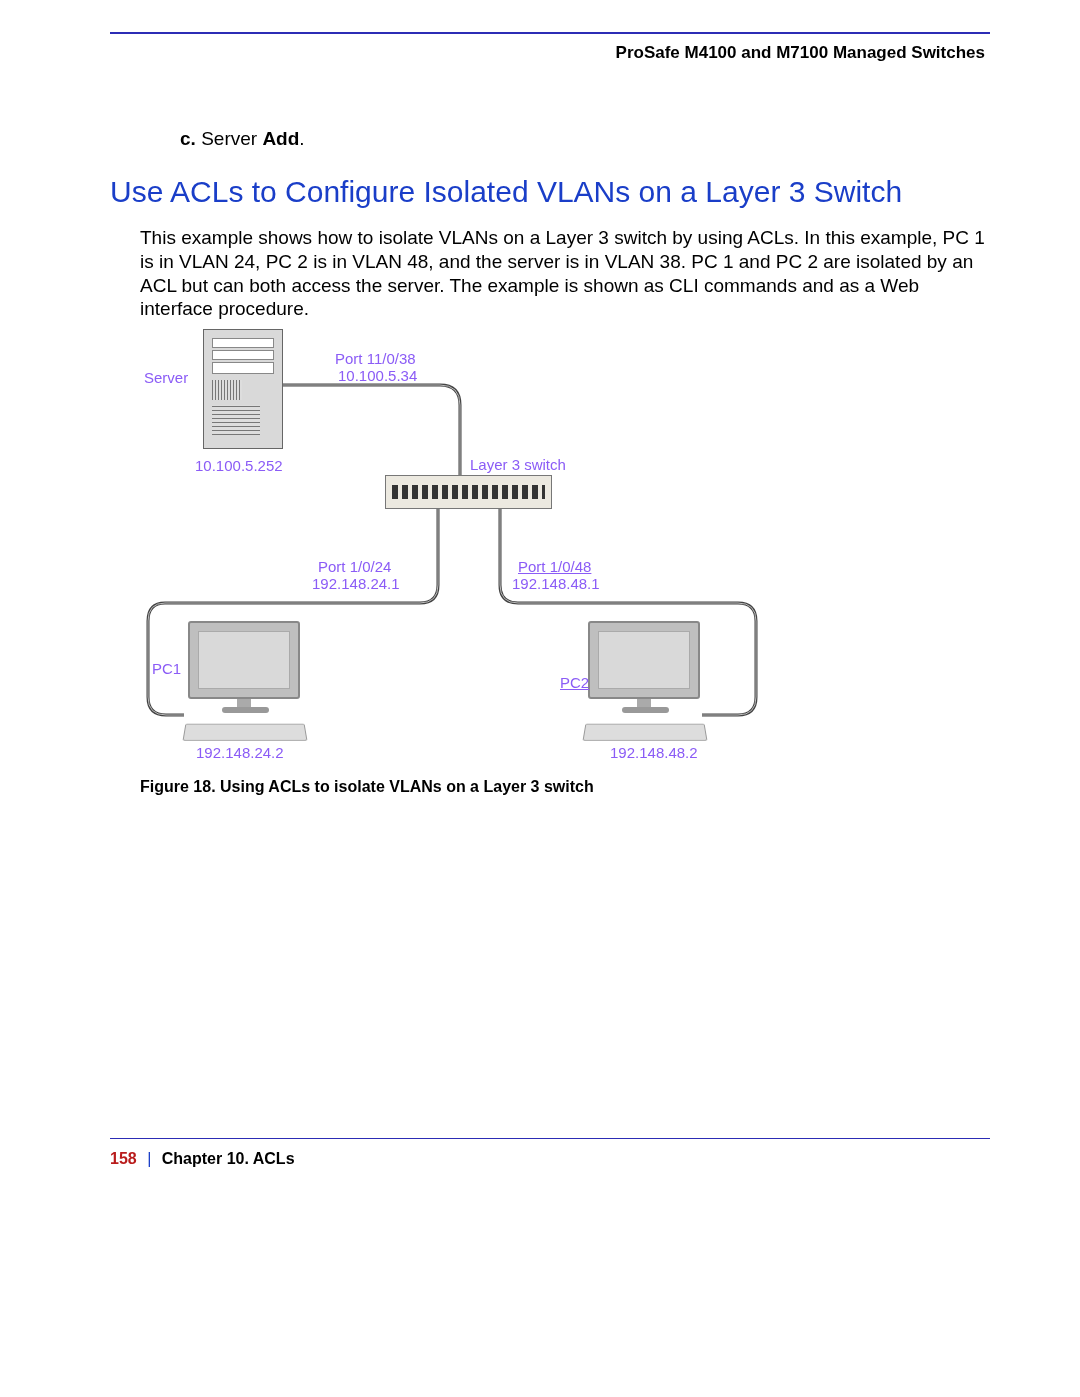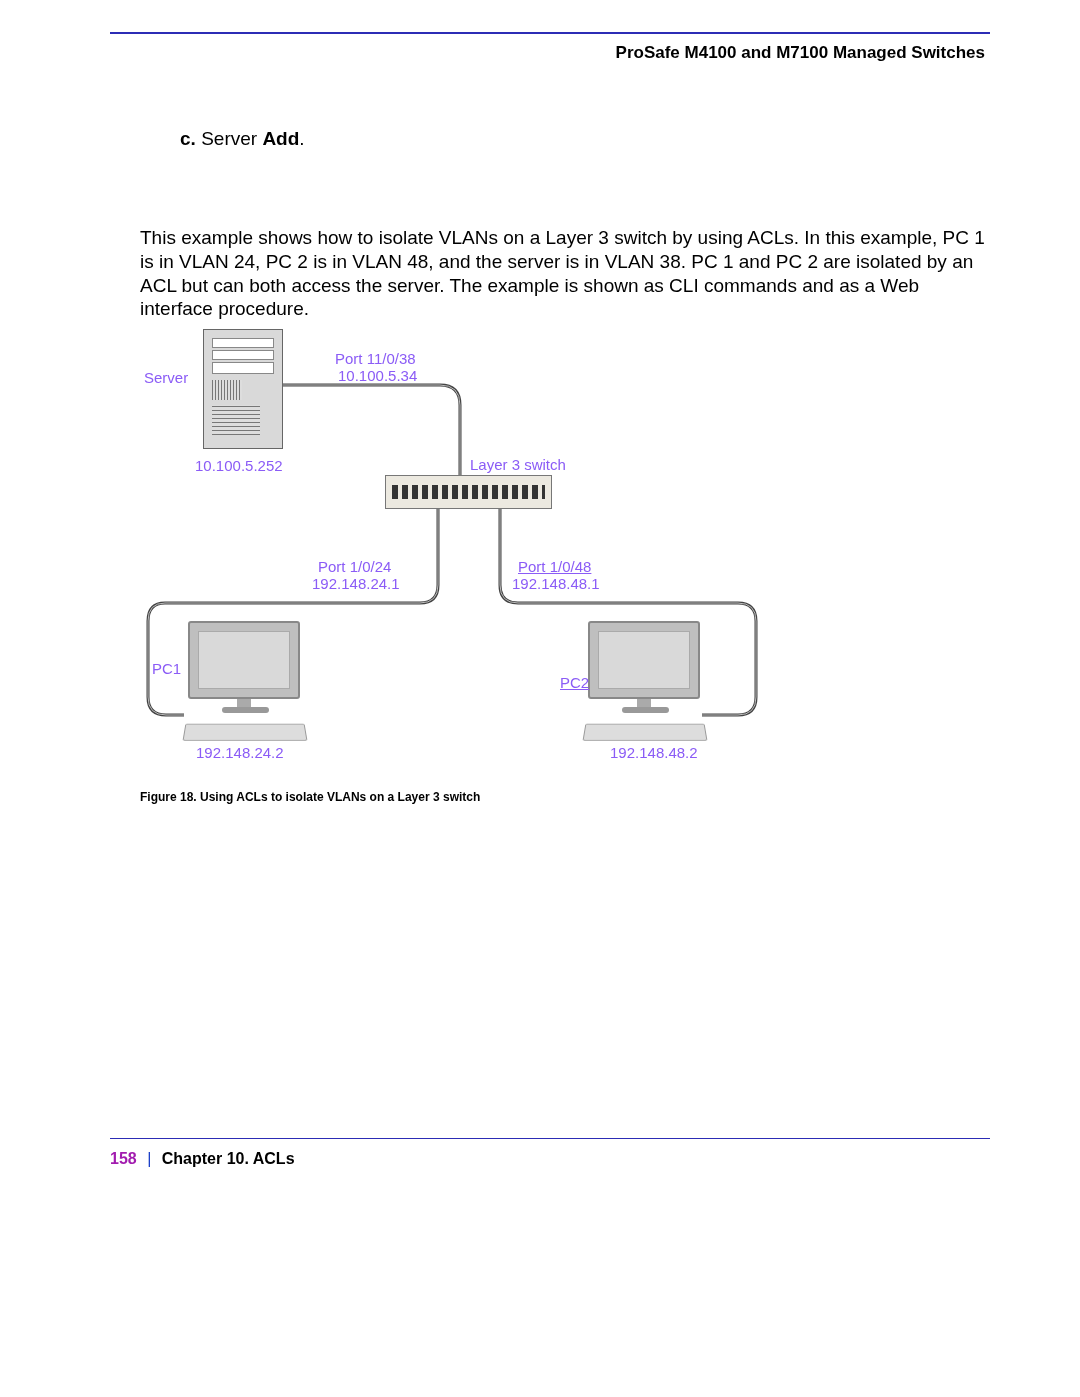--- a/index.html
+++ b/index.html
@@ -67,39 +67,38 @@
   .label {
     position: absolute;
     font-size: 15px;
     color: #8b5cf6;
     white-space: nowrap;
   }
   .caption {
     position: absolute;
     left: 140px;
     top: 778px;
-    font-size: 12px;
+    font-size: 16px;
     font-weight: bold;
-    margin-top: 12px;
   }
   .footer-line {
     position: absolute;
     left: 110px;
     right: 90px;
     top: 1138px;
     border-top: 1px solid #2c2cb5;
   }
   .footer {
     position: absolute;
     left: 110px;
     top: 1150px;
     font-size: 16px;
     font-weight: bold;
   }
-  .footer .pnum { color: #a21caf; }
+  .footer .pnum { color: #b91c1c; }
   .footer .sep { color: #1a3ec8; font-weight: normal; margin: 0 6px; }
 
   
   .server-box {
     position: absolute;
     left: 63px; top: 4px;
     width: 80px; height: 120px;
     background: #d9d9d9;
     border: 1px solid #666;
     box-sizing: border-box;
@@ -169,20 +168,21 @@
 
   <div class="header-line"></div>
   <div class="doc-title">ProSafe M4100 and M7100 Managed Switches</div>
 
   <div class="step-c">
     <span class="bold">c.</span>
     <span> </span>
     <span>Server </span><span class="bold">Add</span><span>.</span>
   </div>
 
+  <div class="section-heading">Use ACLs to Configure Isolated VLANs on a Layer 3 Switch</div>
 
   <div class="body-text">This example shows how to isolate VLANs on a Layer 3 switch by using ACLs. In this example, PC 1 is in VLAN 24, PC 2 is in VLAN 48, and the server is in VLAN 38. PC 1 and PC 2 are isolated by an ACL but can both access the server. The example is shown as CLI commands and as a Web interface procedure.</div>
 
   <div class="diagram">
 
     <svg width="620" height="440" style="position:absolute;left:0;top:0">
 
       <path d="M 143 60 L 300 60 Q 320 60 320 80 L 320 150" stroke="#444" stroke-width="3" fill="none"></path>
       <path d="M 143 60 L 300 60 Q 320 60 320 80 L 320 150" stroke="#bbb" stroke-width="1" fill="none"></path>
 

